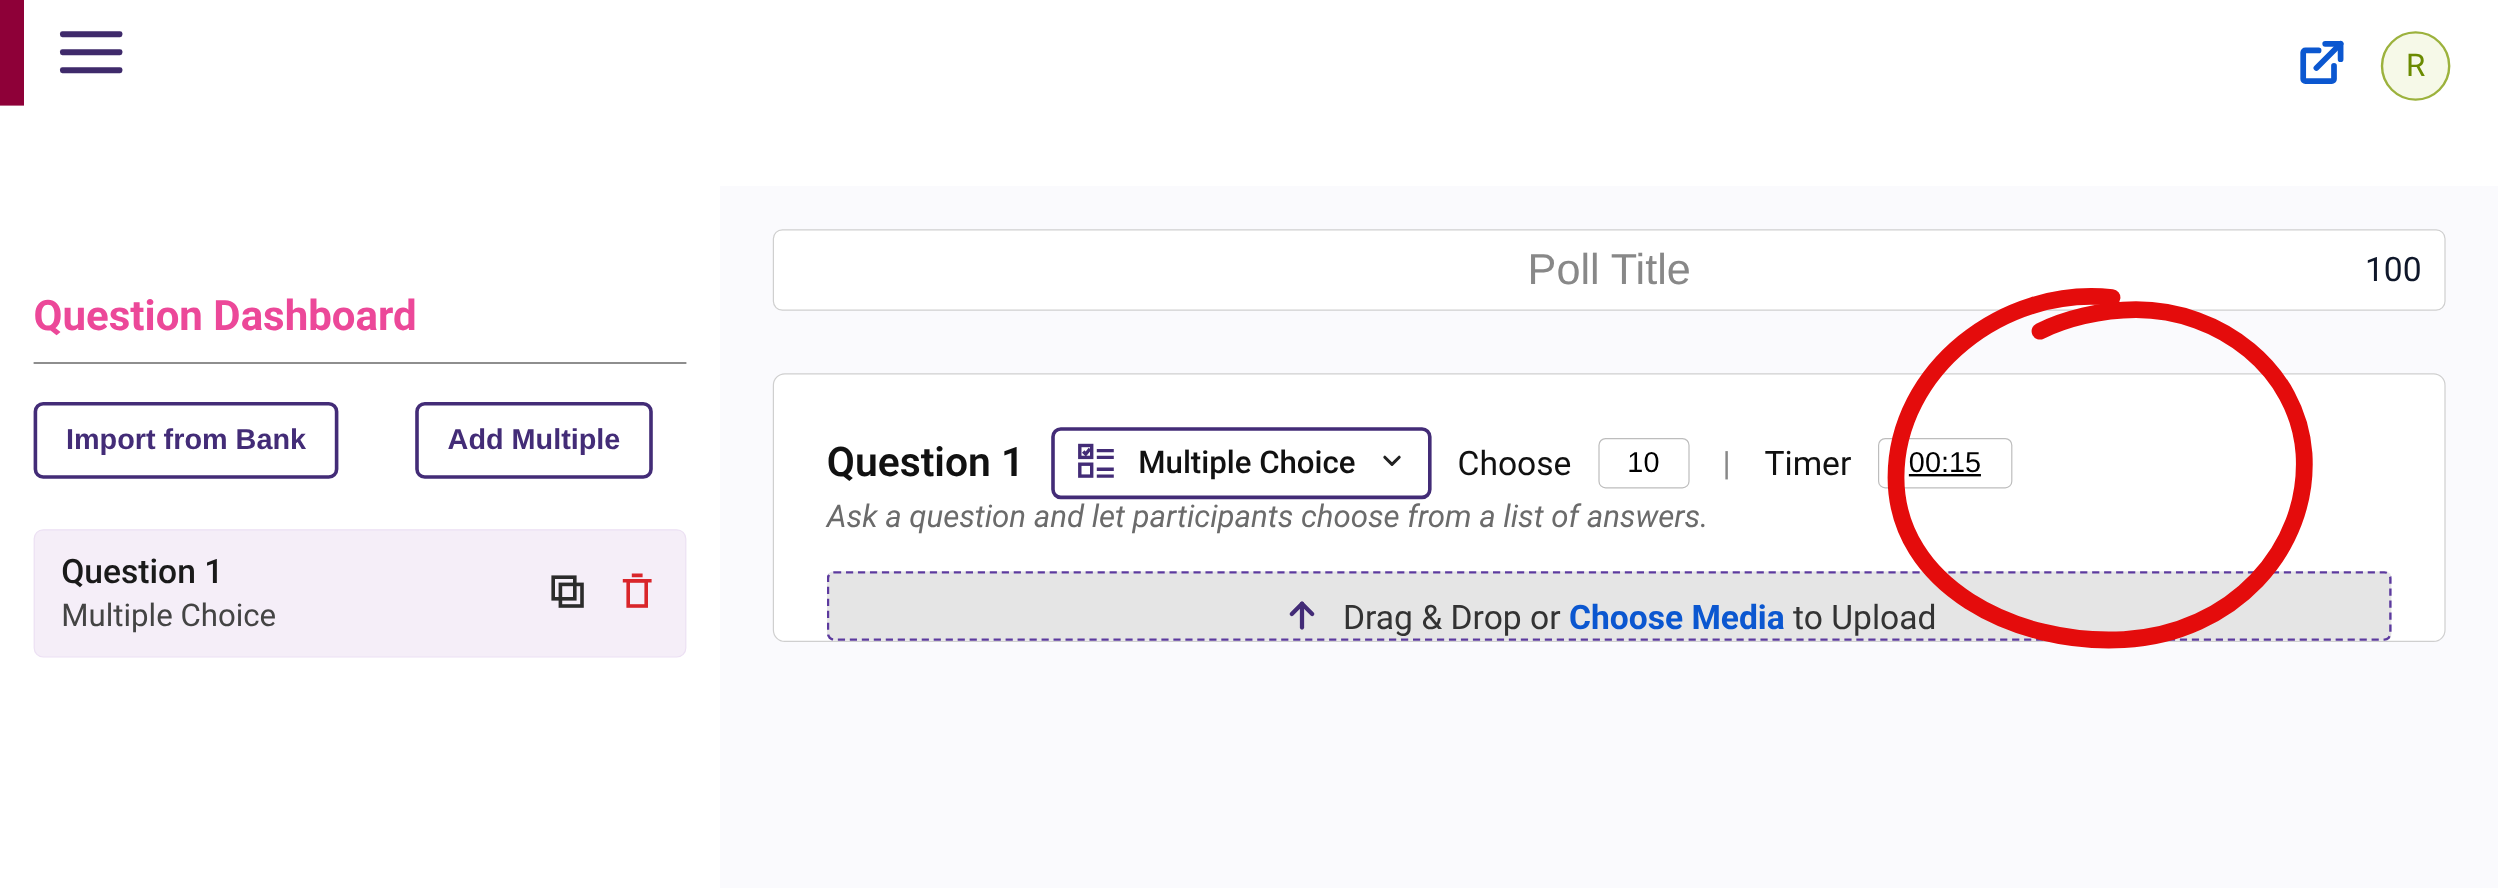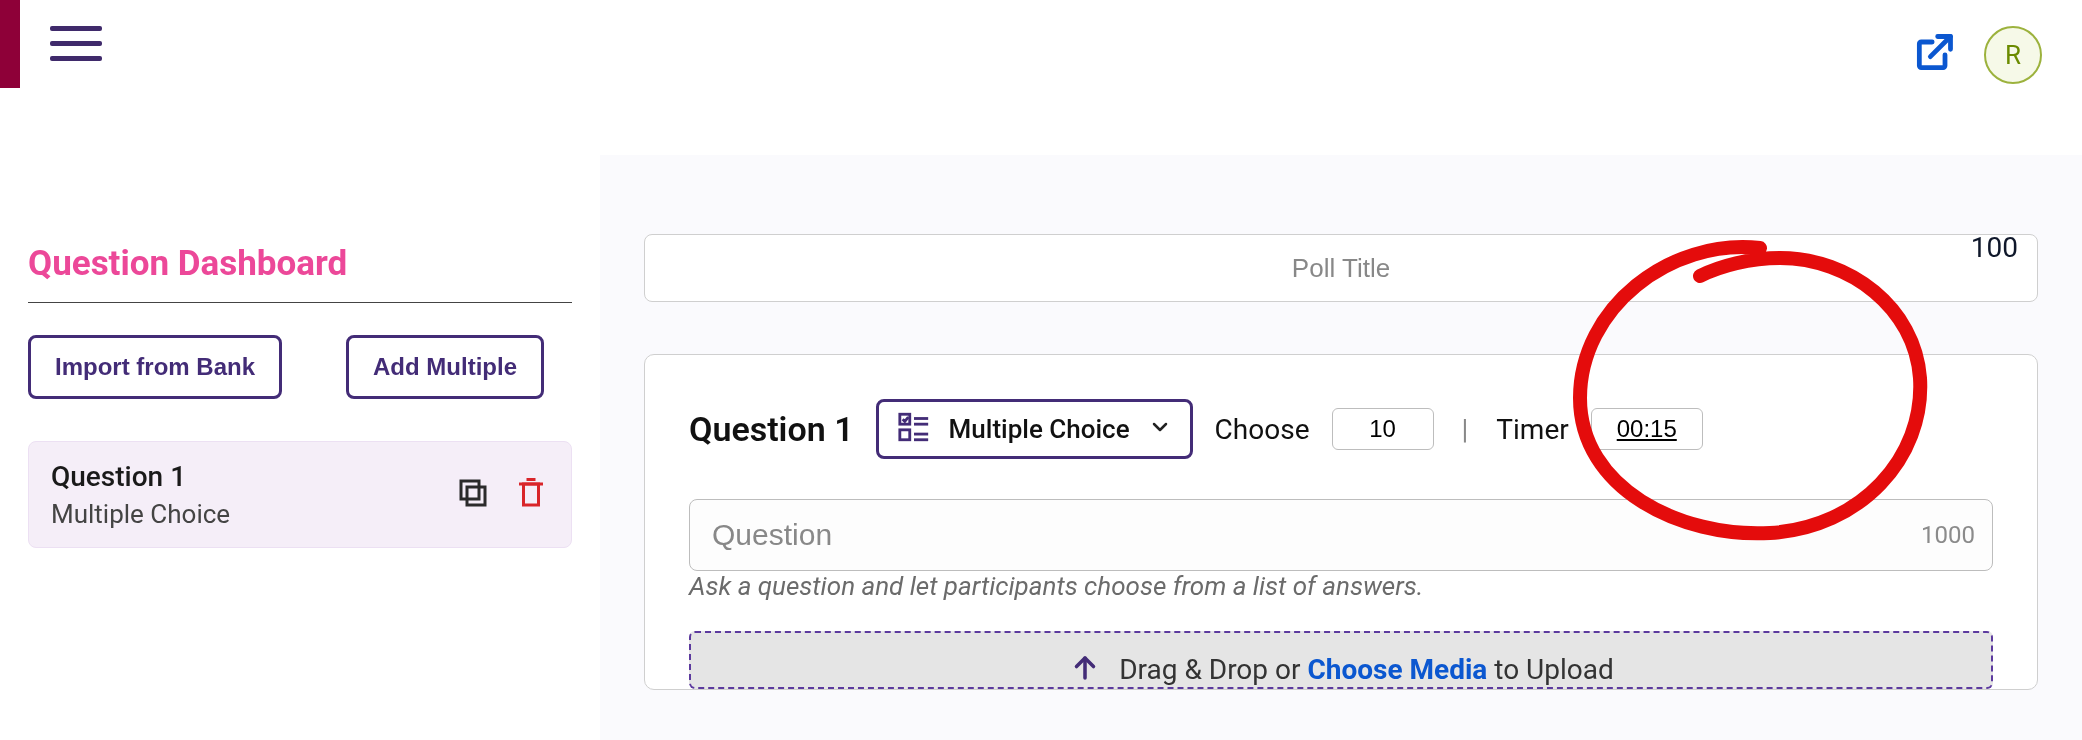--- a/index.html
+++ b/index.html
@@ -140,25 +140,24 @@
     }
     .poll-title-wrap {
       position: relative;
     }
     .poll-title-input {
       width: 100%;
       height: 68px;
       border: 1.5px solid #cfcfcf;
       border-radius: 8px;
       background: #fff;
-      font-size: 26px;
+      font-size: 36px;
       color: #737373;
       text-align: center;
       padding: 0 100px;
-      margin-top: 43px;
     }
     .poll-title-input::placeholder { color: #888; }
     .poll-title-count {
       position: absolute;
       right: 20px;
       top: 50%;
       transform: translateY(-50%);
       color: #0f172a;
       font-size: 28px;
     }
@@ -194,21 +193,21 @@
     }
     .qtype-select-icon svg { width: 34px; height: 34px; }
     .qtype-select-text { font-size: 26px; color: #111; font-weight: 500; }
     .chevron-down svg { width: 24px; height: 24px; }
 
     .points-label, .timer-label {
       font-size: 28px;
       color: #111;
     }
     .small-input {
-      width: 102px;
+      width: 76px;
       height: 42px;
       border: 1.5px solid #bdbdbd;
       border-radius: 6px;
       text-align: center;
       font-size: 24px;
     }
     .timer-input { width: 112px; text-decoration: underline; }
     .vdiv { color: #888; font-size: 28px; padding: 0 6px; }
 
     .question-input-wrap { position: relative; margin-top: 40px; }
@@ -359,24 +358,20 @@
 
           <span class="points-label">Choose</span>
           <input class="small-input" value="10" style="">
 
           <span class="vdiv">|</span>
 
           <span class="timer-label">Timer</span>
           <input class="small-input timer-input" value="00:15" style="">
         </div>
 
-        <div class="question-input-wrap">
-          <input class="question-input" placeholder="Question" style="">
-          <span class="question-count">1000</span>
-        </div>
 
         <div class="helper-text">Ask a question and let participants choose from a list of answers.</div>
 
         <div class="upload-area">
           <span class="upload-icon">
             <svg viewBox="0 0 24 24" fill="none" stroke="#432c77" stroke-width="2.5" stroke-linecap="round" stroke-linejoin="round">
               <line x1="12" y1="19" x2="12" y2="5"></line>
               <polyline points="6 11 12 5 18 11"></polyline>
             </svg>
           </span>

